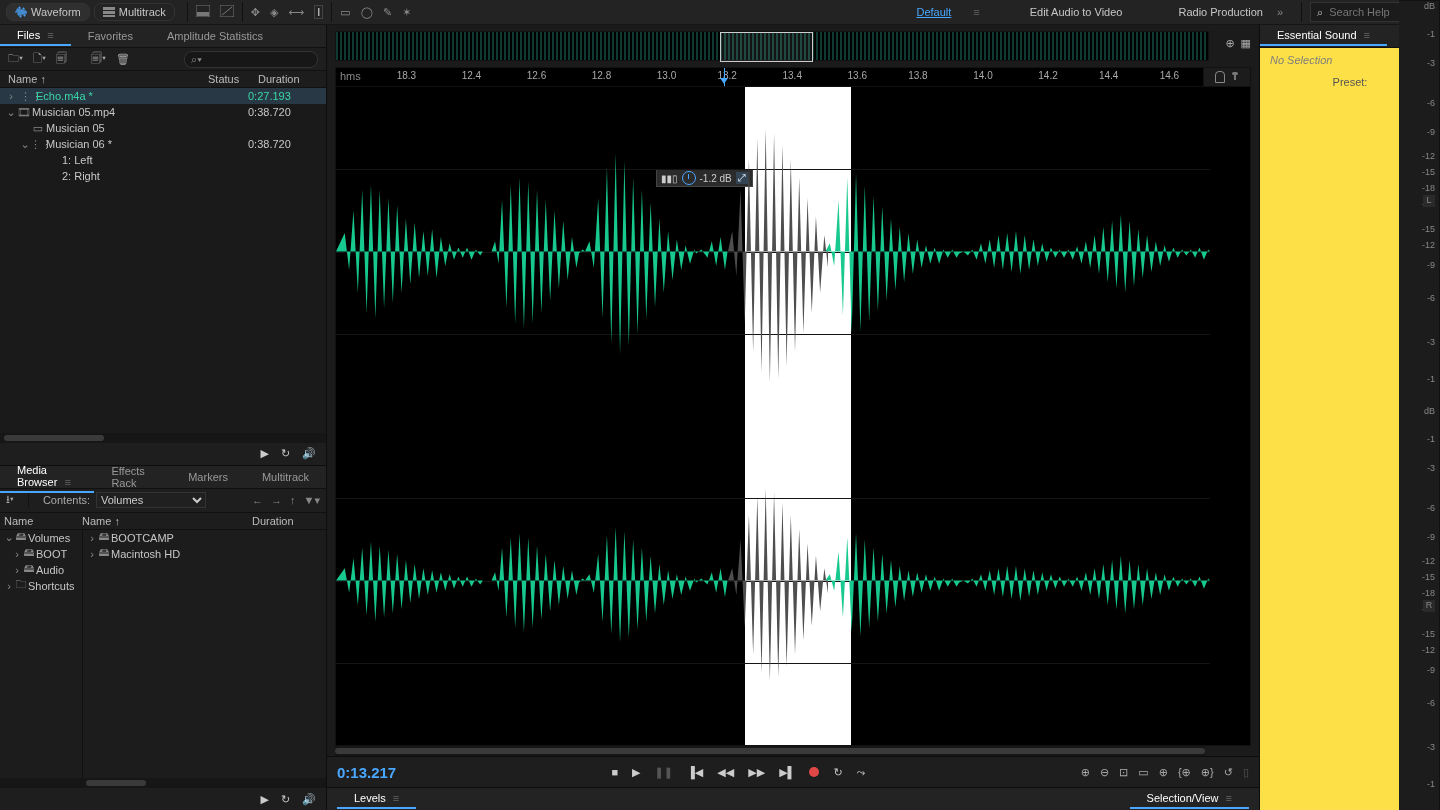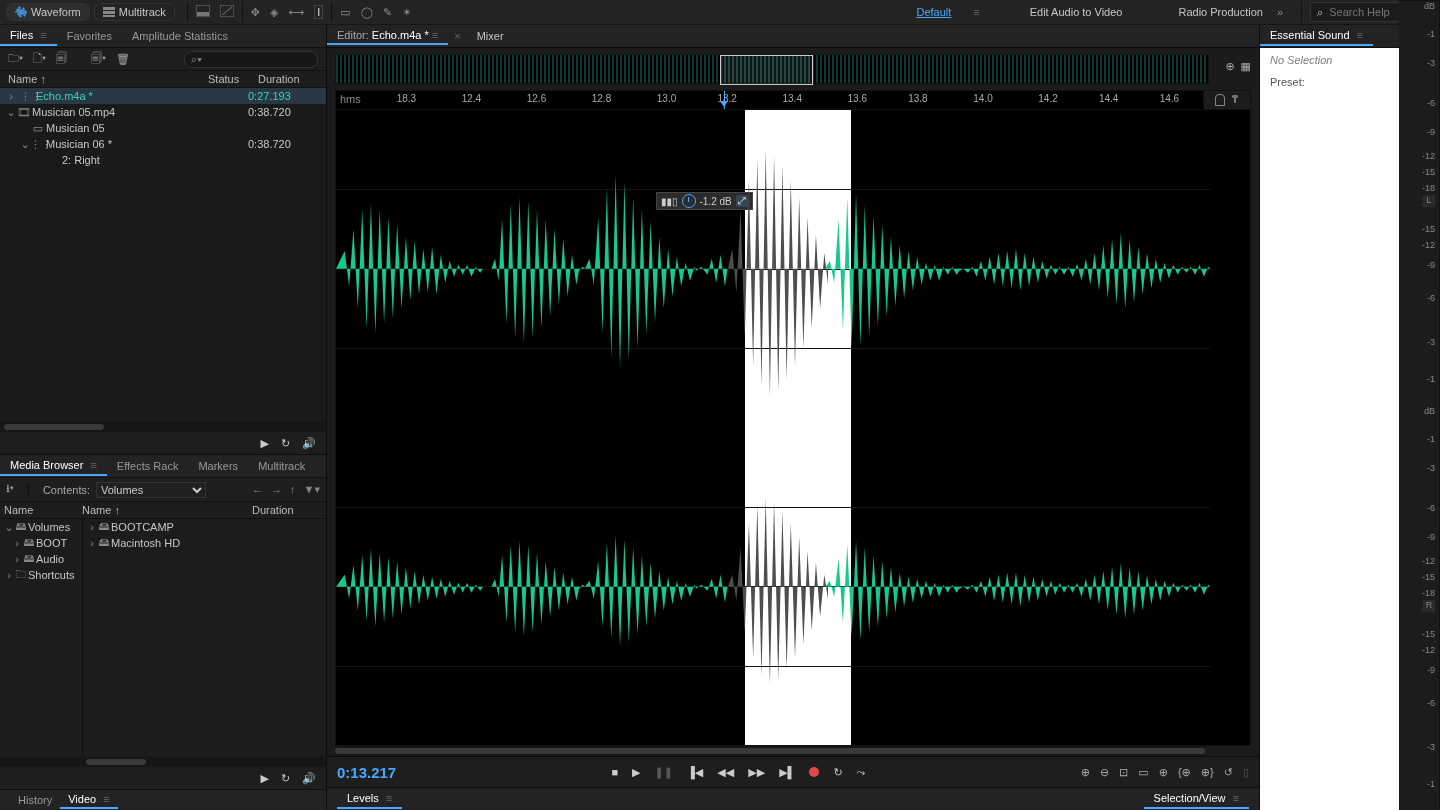--- a/index.html
+++ b/index.html
@@ -13,24 +13,24 @@
 .workspace{display:flex;gap:16px;align-items:center;margin-right:8px;}
 .workspace .ws{padding:2px 6px;margin-left:28px;}
 .workspace .ws.active{color:#4aa7ff;text-decoration:underline;}
 .searchbox{display:flex;align-items:center;gap:4px;background:#1b1b1b;border:1px solid #333;padding:2px 6px;width:110px;}
 .searchbox input{flex:1;background:none;border:none;outline:none;color:#ccc;font-size:11px;}
 .ws-menu{color:#888;margin-right:10px;}
 
 .main{display:flex;height:785px;}
 .left{width:326px;display:flex;flex-direction:column;background:#1e1e1e;border-right:1px solid #0d0d0d;}
 .center{flex:1;display:flex;flex-direction:column;}
-.right{width:180px;border-left:1px solid #0d0d0d;background:#ffffff;display:flex;flex-direction:column;}
+.right{width:180px;border-left:1px solid #0d0d0d;background:#fde047;display:flex;flex-direction:column;}
 
 .tabbar{display:flex;align-items:center;height:22px;background:#232323;border-bottom:1px solid #101010;font-size:11px;}
-.tab{padding:3px 10px;color:#999;}
+.tab{padding:3px 17px;color:#999;}
 .tab.active{color:#fff;border-bottom:2px solid #4aa7ff;}
 .tab .menu{color:#666;margin-left:4px;}
 
 .filetools{height:22px;display:flex;align-items:center;gap:10px;padding:0 8px;color:#aaa;}
 .filetools .search{margin-left:auto;border:1px solid #333;background:#171717;border-radius:8px;padding:1px 6px;width:120px;display:flex;align-items:center;}
 .filetools .search span{color:#888;}
 
 .colhdr{display:flex;padding:2px 8px;background:#1d1d1d;border-top:1px solid #111;border-bottom:1px solid #111;color:#bbb;}
 .colhdr .c-name{flex:1;}
 .colhdr .c-status{width:50px;}
@@ -101,21 +101,21 @@
 
 .transport{height:30px;background:#1e1e1e;border-top:1px solid #0d0d0d;display:flex;align-items:center;padding:0 10px;}
 .timecode{color:#4aa7ff;font-size:15px;font-weight:600;}
 .tbtns{display:flex;gap:14px;margin:0 auto;color:#ccc;align-items:center;}
 .tbtns .rec{width:10px;height:10px;background:#e04848;border-radius:50%;}
 .zoom{display:flex;gap:10px;color:#aaa;}
 
 .levels-bar{height:22px;display:flex;align-items:center;padding:0 10px;background:#232323;border-top:1px solid #0d0d0d;}
 
 .right .nosel{padding:6px 10px;color:#7e7e7e;font-style:italic;}
-.right .preset{padding:4px 10px;color:#6a6a6a;}
+.right .preset{padding:4px 10px;color:#6a6a6a;text-align:center;}
 .right .preset span{color:#555;}
 
 .headphone{width:8px;height:10px;border:1px solid #888;border-radius:4px 4px 0 0;display:inline-block;position:relative;}
 .pin{width:8px;height:10px;display:inline-block;position:relative;}
 .pin::before{content:"";position:absolute;left:3px;top:0;width:2px;height:8px;background:#777;}
 .pin::after{content:"";position:absolute;left:1px;top:0;width:6px;height:3px;background:#777;border-radius:2px;}
 </style>
 </head>
 <body>
 
@@ -214,20 +214,25 @@
           <span class="arrow"></span>
           <span class="ico" style="padding-left:14px">▭</span>
           <span class="nm">Musician 05</span>
           <span class="dur"></span>
         </div>
    <div class="row">
           <span class="arrow" style="padding-left:14px">⌄</span>
           <span class="ico">⋮⋮</span>
           <span class="nm">Musician 06 *</span>
           <span class="dur">0:38.720</span>
+        </div>
+   <div class="row">
+          <span class="arrow"></span>
+          <span class="ico"></span>
+          <span class="nm" style="padding-left:30px">1: Left</span>
         </div>
    <div class="row">
           <span class="arrow"></span>
           <span class="ico"></span>
           <span class="nm" style="padding-left:30px">2: Right</span>
         </div>
   </div>
   <div class="hscroll">
         <div class="thumb" style="left:4px;width:100px"></div>
       </div>
@@ -300,32 +305,23 @@
    <div class="hscroll">
           <div class="thumb" style="left:86px;width:60px"></div>
         </div>
    <div class="mini-transport">
     <span>▶</span>
     <span>↻</span>
     <span>🔊</span>
    </div>
   </div>
 
-  <div class="bottomtabs">
-   <div class="tab">History</div>
-   <div class="tab active"><span>Video</span> <span class="menu">≡</span></div>
-  </div>
  </div>
 
  <div class="center">
-  <div class="editor-tab">
-   <div class="etab active"><span class="label">Editor:</span> <span style="color:#fff">Echo.m4a *</span> <span style="color:#666">≡</span></div>
-   <span style="color:#666;padding:0 6px">×</span>
-   <div class="etab">Mixer</div>
-  </div>
 
   <div style="display:flex;align-items:center">
    <div class="overview" style="flex:1">
     <div class="ov-segment"></div>
     <div class="ov-selection" style="left:44%;width:10.5%"></div>
    </div>
    <div class="ov-tools" style="padding-right:8px">
     <span>⊕</span>
     <span>▦</span>
    </div>

